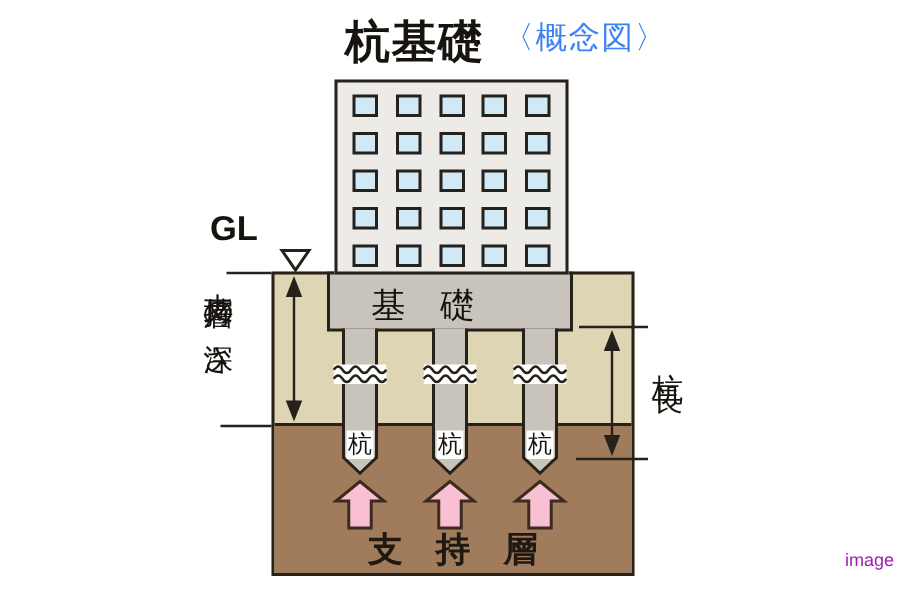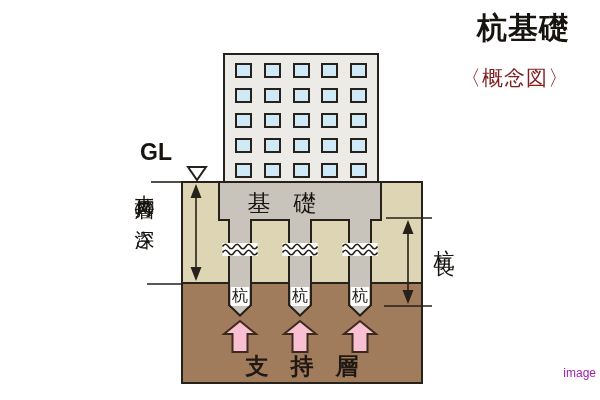--- a/index.html
+++ b/index.html
@@ -7,24 +7,24 @@
     width:600px;height:400px;position:relative;overflow:hidden;
     background:#ffffff;
     font-family:"Liberation Sans","DejaVu Sans",sans-serif;
     color:#1a1a1a;
   }
   .abs{position:absolute;}
 
   
   .title-row{
     left:230px;top:8px;width:340px;height:38px;
-    display:flex;align-items:flex-end;gap:12px;z-index:6;flex-direction:column;
+    display:flex;align-items:flex-start;gap:12px;z-index:6;
   }
   .title-main{font-size:30px;font-weight:700;letter-spacing:1px;color:#17140f;}
-  .title-sub{font-size:21px;font-weight:500;letter-spacing:1px;color:#7f1d1d;padding-top:3px;}
+  .title-sub{font-size:21px;font-weight:500;letter-spacing:1px;color:#3b82f6;padding-top:3px;}
 
   
   .soil-box{
     left:181px;top:181px;width:242px;height:203px;
     background:#ded5b4;border:2px solid #26211a;box-sizing:border-box;z-index:1;
   }
   .bearing-layer{
     position:absolute;left:0;bottom:0;width:100%;height:100px;
     background:#a17c5c;border-top:2px solid #26211a;box-sizing:border-box;
   }

